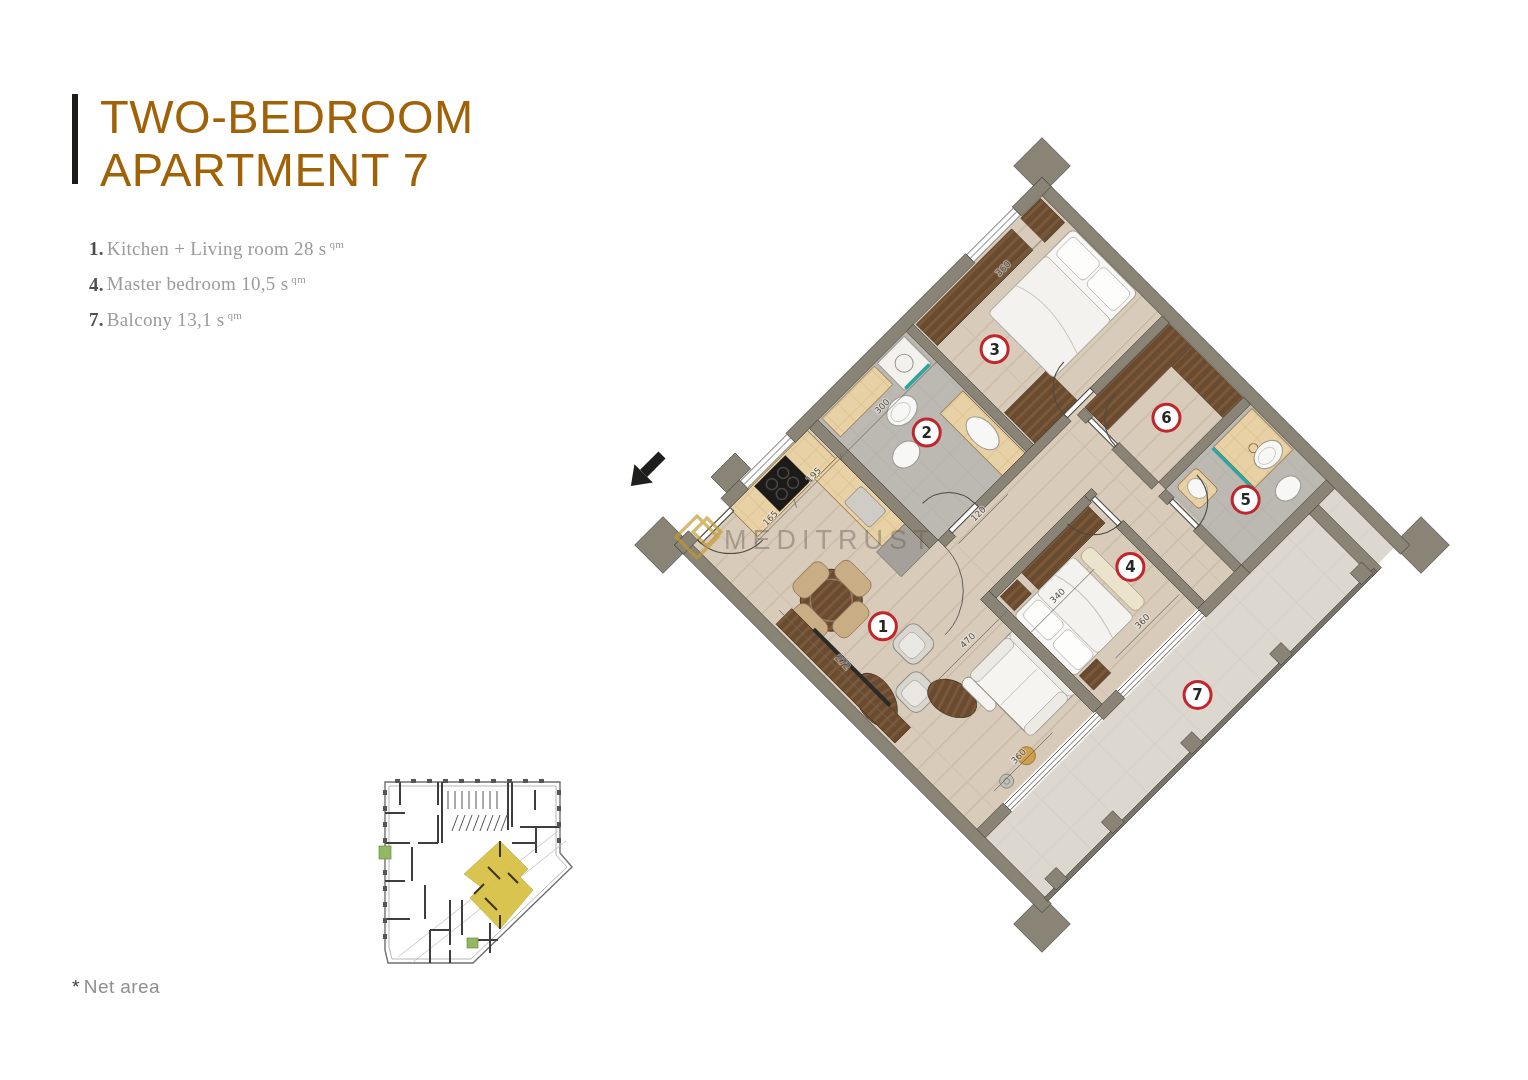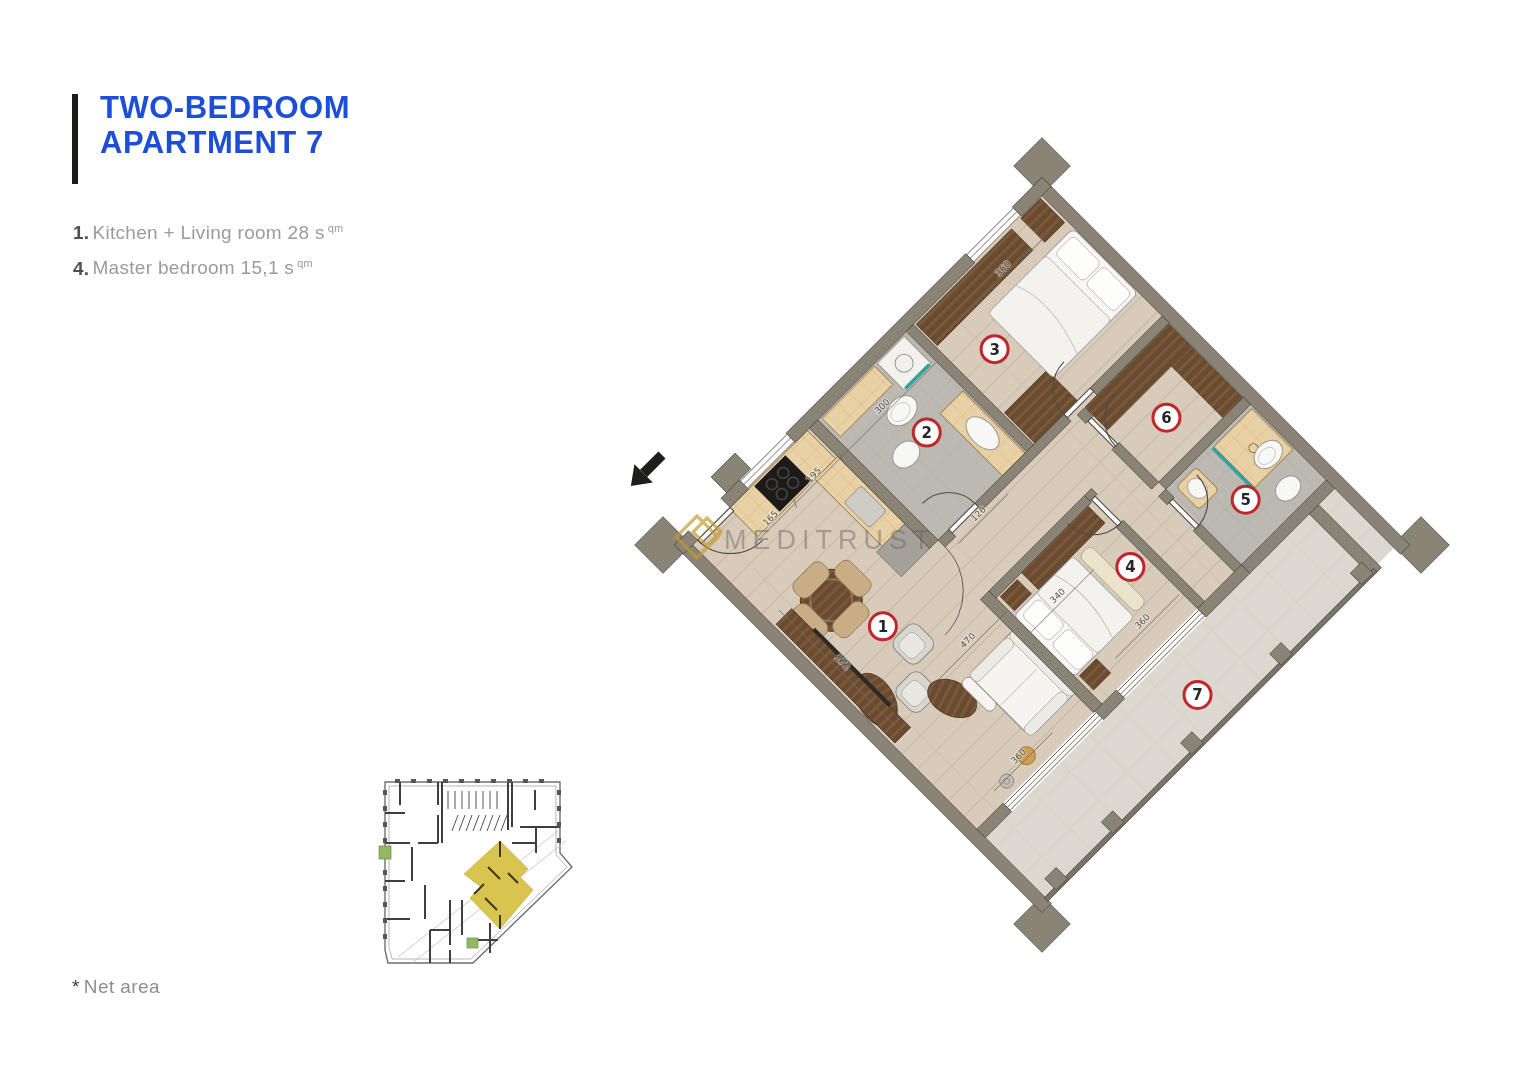--- a/index.html
+++ b/index.html
@@ -1,21 +1,21 @@
 <!DOCTYPE html>
 <html><head>
 <meta charset="utf-8">
 <style>
   html,body{margin:0;padding:0;background:#ffffff;}
   body{width:1528px;height:1080px;position:relative;overflow:hidden;
        font-family:"Liberation Sans","DejaVu Sans",sans-serif;}
   .title-block{position:absolute;left:72px;top:90px;display:flex;}
   .title-bar{width:6px;height:90px;background:#1c1c1a;margin-right:22px;margin-top:4px;}
-  .page-title{font-size:31px;line-height:1.13;color:#1d4ed8;letter-spacing:0.5px;font-weight:700;}
-  .legend{position:absolute;left:72px;top:212px;list-style:none;margin:1px;padding:0;}
+  .page-title{font-size:47px;line-height:1.13;color:#a16207;letter-spacing:0.5px;font-weight:400;}
+  .legend{position:absolute;left:72px;top:212px;list-style:none;margin:17px;padding:0;font-family:Liberation Serif, serif;}
   .legend li{font-size:19px;line-height:31px;color:#9b9b9b;letter-spacing:0.3px;}
   .legend .num{color:#4f4f4f;font-weight:700;margin-right:3px;}
   .legend sup{font-size:11px;color:#9b9b9b;margin-left:3px;}
   .footnote{position:absolute;left:72px;top:944px;font-size:19px;color:#8f8f8f;letter-spacing:0.4px;margin-top:32px;}
   .footnote .star{color:#3a3a3a;margin-right:4px;}
   #minimap{position:absolute;left:350px;top:735px;}
   #plan-svg{position:absolute;left:0;top:0;}
   text.dim{font-family:"DejaVu Sans",sans-serif;font-size:9px;fill:#55514a;
            paint-order:stroke;stroke:#ffffff;stroke-width:2px;stroke-opacity:.45;}
   text.badge-num{font-family:"DejaVu Sans",sans-serif;font-size:15px;font-weight:700;fill:#262626;}
@@ -27,21 +27,22 @@
 <div class="title-block">
   <div class="title-bar"></div>
   <div class="page-title">
     <div>TWO-BEDROOM</div>
     <div>APARTMENT 7</div>
   </div>
 </div>
 
 <ul class="legend" id="legend-list">
     <li><span class="num">1.</span><span>Kitchen + Living room 28 s</span><sup>qm</sup></li>
-    <li><span class="num">4.</span><span>Master bedroom 15,1 s</span><sup>qm</sup></li>
+    <li><span class="num">4.</span><span>Master bedroom 10,5 s</span><sup>qm</sup></li>
+    <li><span class="num">7.</span><span>Balcony 13,1 s</span><sup>qm</sup></li>
   </ul>
 
 <div class="footnote"><span class="star">*</span><span>Net area</span></div>
 
 <svg id="minimap" width="240" height="250" viewBox="0 0 240 250">
     <polygon points="35,47 210,47 210,118 222,132 123,228 38,228 35,215" fill="#ffffff" stroke="#6f6f6d" stroke-width="1.4"></polygon>
     <polygon points="39,51 206,51 206,120 217,132 121,224 42,224 39,212" fill="none" stroke="#9a9a98" stroke-width="0.7"></polygon>
     <line x1="48" y1="222" x2="208" y2="96" stroke="#b5b5b3" stroke-width="0.7"></line>
     <line x1="62" y1="228" x2="216" y2="106" stroke="#b5b5b3" stroke-width="0.7"></line>
     <line x1="88" y1="47" x2="88" y2="70" stroke="#3e3e3c" stroke-width="2"></line>

